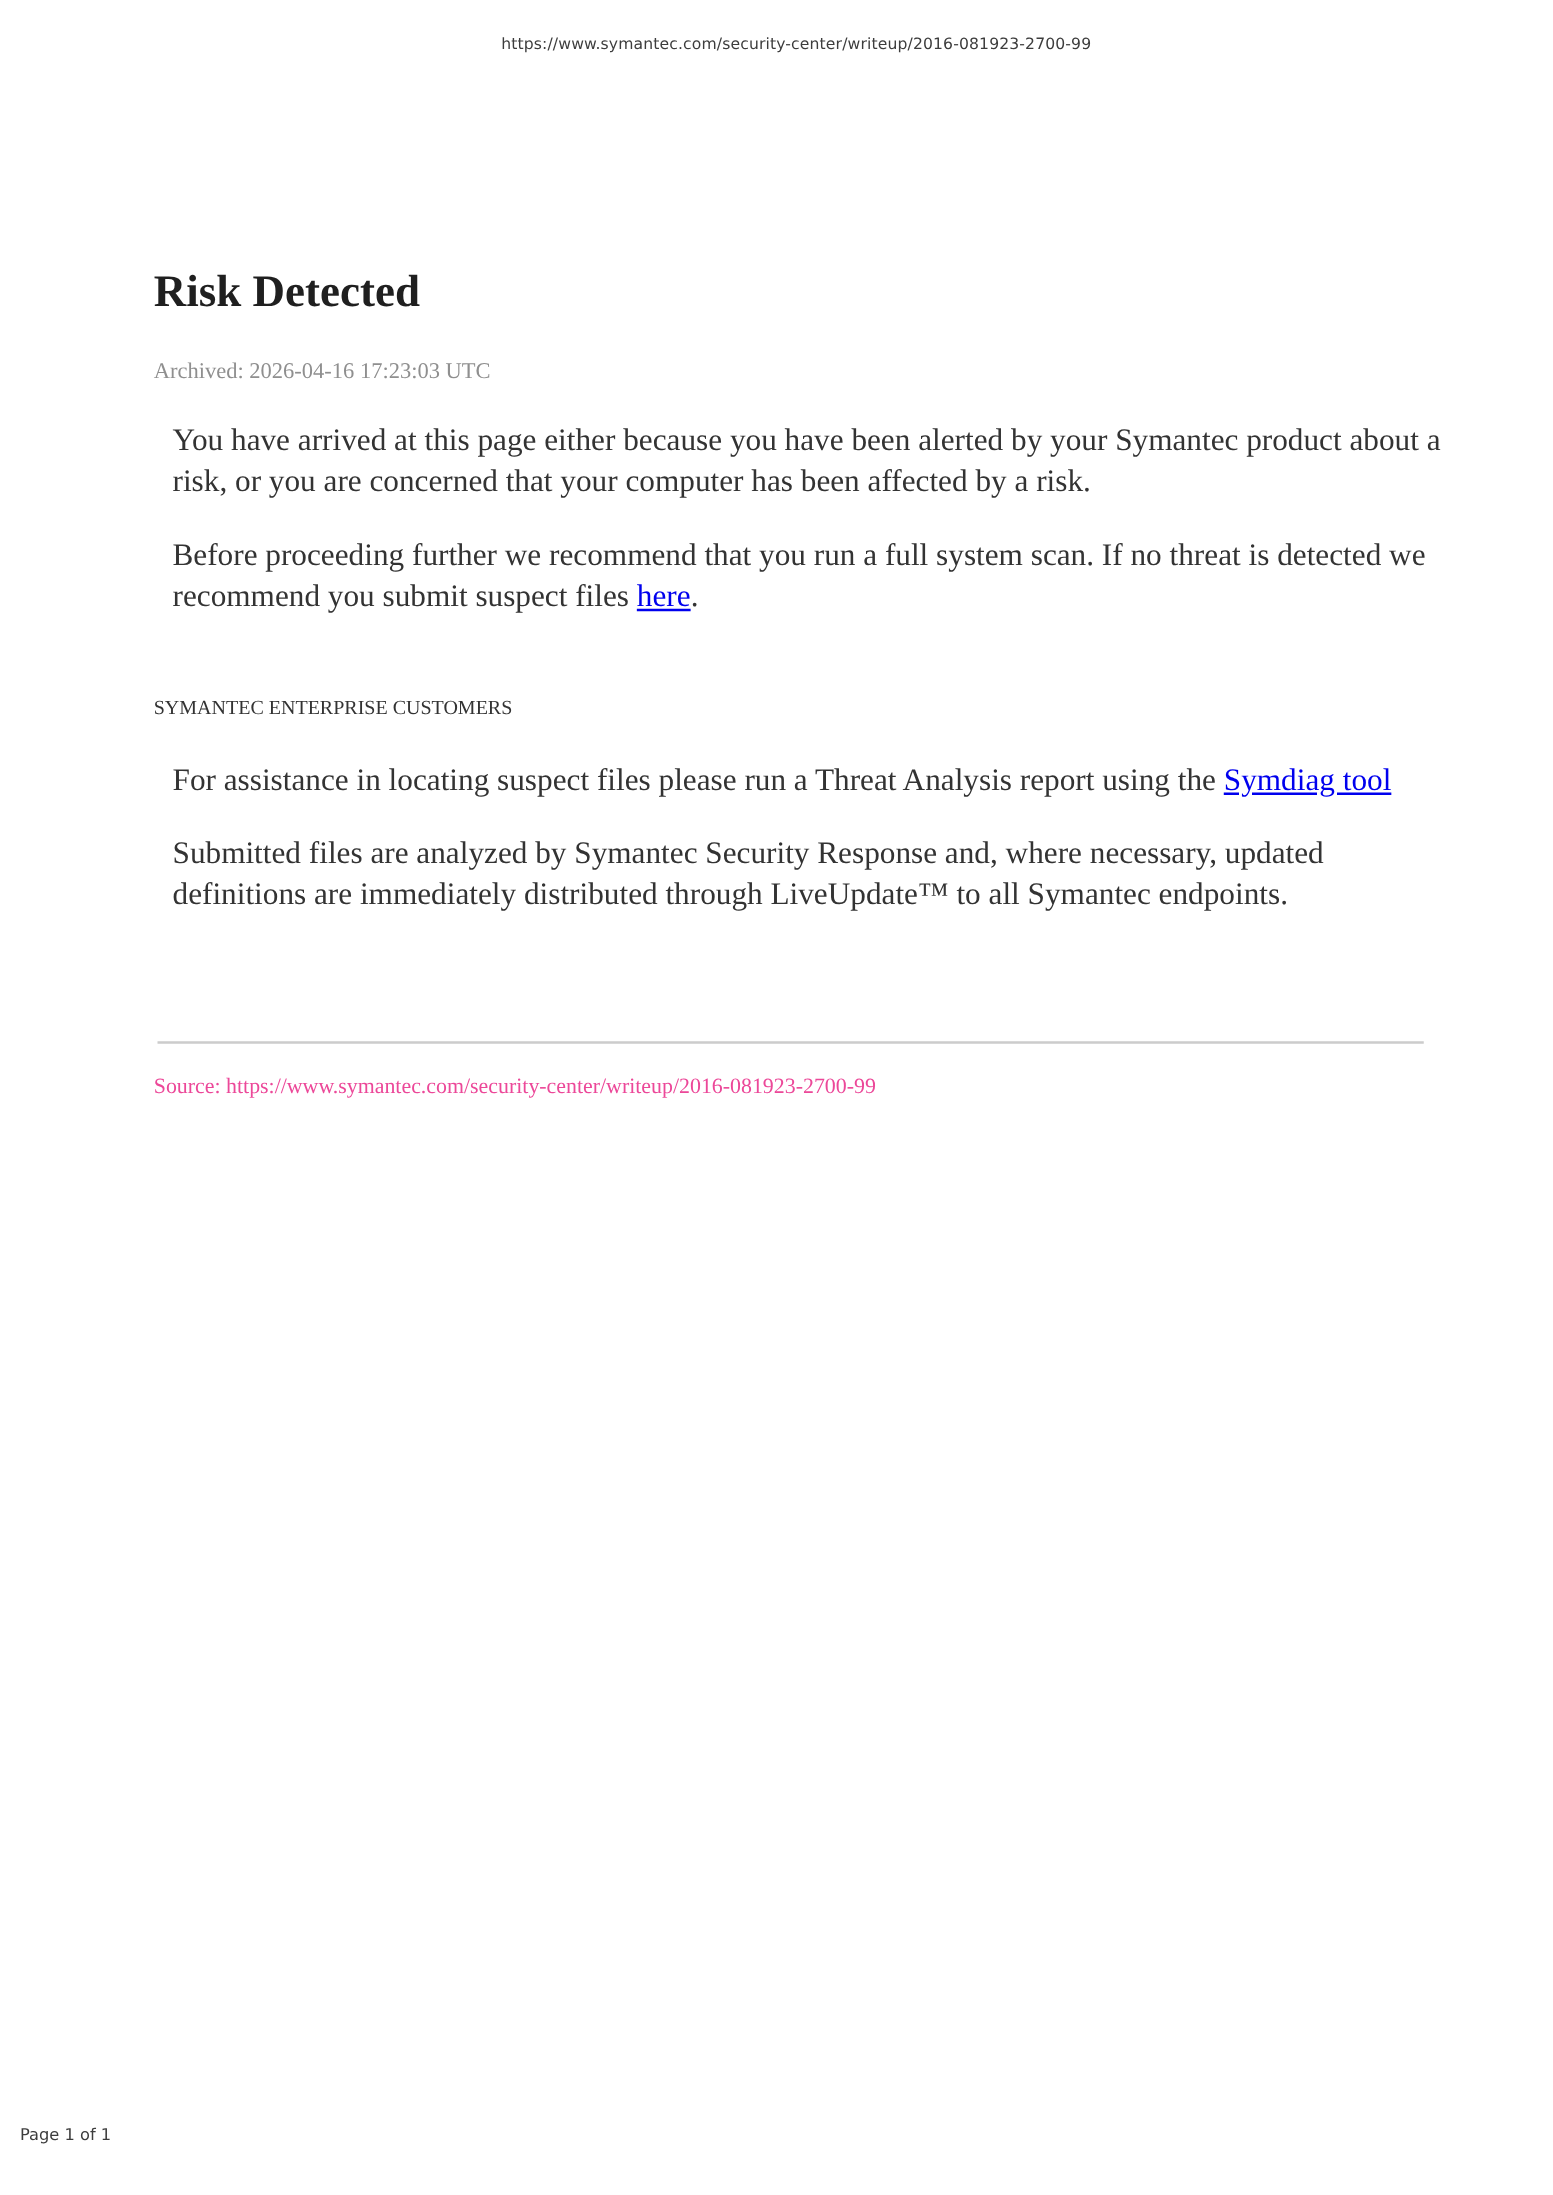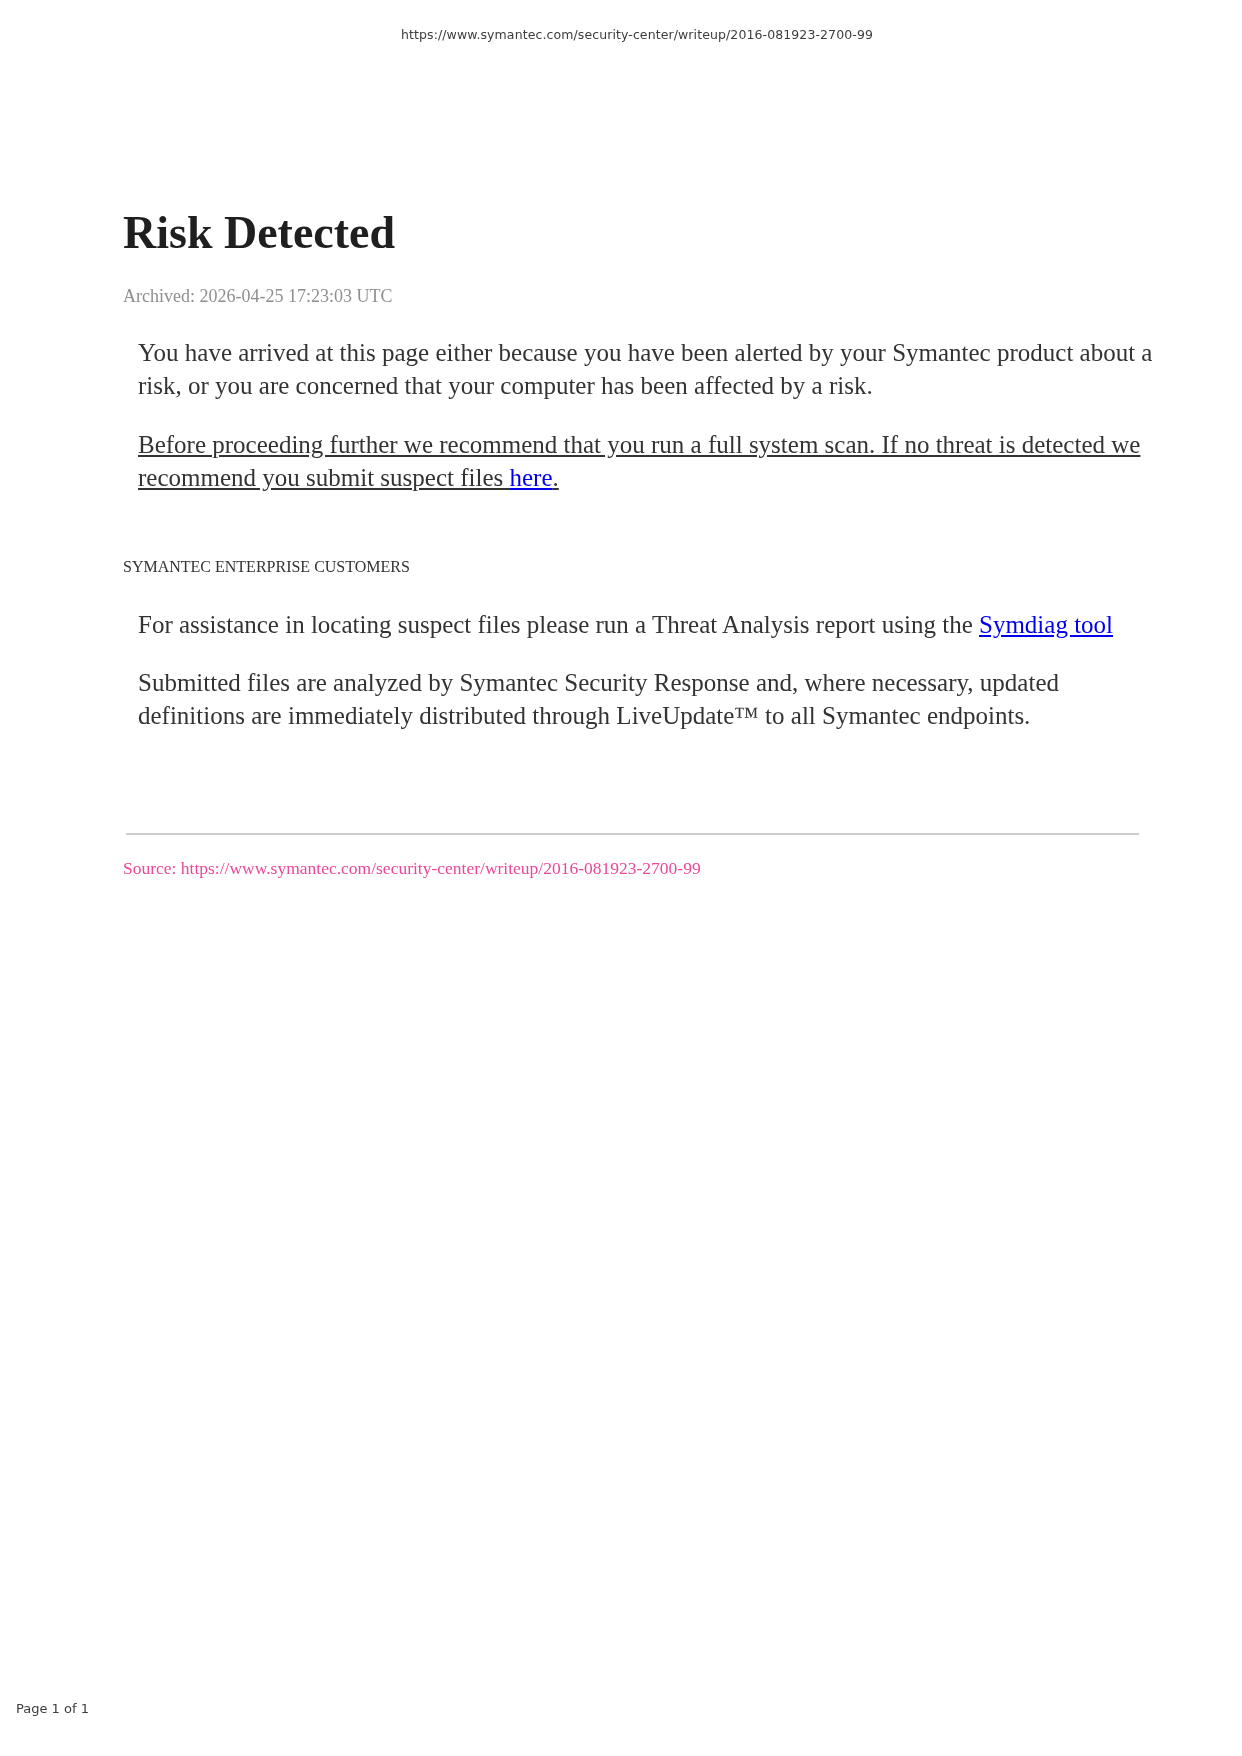--- a/index.html
+++ b/index.html
@@ -23,21 +23,21 @@
     font-family: "DejaVu Sans", sans-serif;
     font-size: 12.5px;
     color: #3d3d3d;
     letter-spacing: 0.1px;
   }
   .doc-title {
     position: absolute;
     top: 213px;
     left: 107px;
     width: 1030px;
-    font-size: 46px;
+    font-size: 36px;
     font-weight: bold;
     color: #1f1f1f;
     line-height: 40px;
   }
   .archived-line {
     position: absolute;
     top: 284px;
     left: 107px;
     width: 1030px;
     font-size: 18px;
@@ -46,21 +46,21 @@
   }
   .body-par {
     position: absolute;
     left: 122px;
     width: 1030px;
     font-size: 25px;
     line-height: 33px;
     color: #333333;
   }
   .par-1 { top: 336px; }
-  .par-2 { top: 428px; text-decoration: underline; }
+  .par-2 { top: 428px; }
   .section-heading {
     position: absolute;
     top: 553px;
     left: 107px;
     width: 1030px;
     font-size: 16px;
     font-weight: normal;
     color: #333333;
     line-height: 28px;
   }
@@ -102,21 +102,21 @@
 </style>
 </head>
 <body>
 
 <div class="page">
 
   <div class="header-url">https://www.symantec.com/security-center/writeup/2016-081923-2700-99</div>
 
   <h1 class="doc-title">Risk Detected</h1>
 
-  <div class="archived-line">Archived: 2026-04-25 17:23:03 UTC</div>
+  <div class="archived-line">Archived: 2026-04-16 17:23:03 UTC</div>
 
   <p class="body-par par-1">You have arrived at this page either because you have been alerted by your Symantec product about a risk, or you are concerned that your computer has been affected by a risk.</p>
 
   <p class="body-par par-2"><span>Before proceeding further we recommend that you run a full system scan. If no threat is detected we recommend you submit suspect files </span><a class="inline-link" href="#">here</a><span>.</span></p>
 
   <h2 class="section-heading">SYMANTEC ENTERPRISE CUSTOMERS</h2>
 
   <p class="body-par par-4">Submitted files are analyzed by Symantec Security Response and, where necessary, updated definitions are immediately distributed through LiveUpdate™ to all Symantec endpoints.</p>
 
   <p class="body-par par-3"><span>For assistance in locating suspect files please run a Threat Analysis report using the </span><a class="inline-link" href="#">Symdiag tool</a></p>

